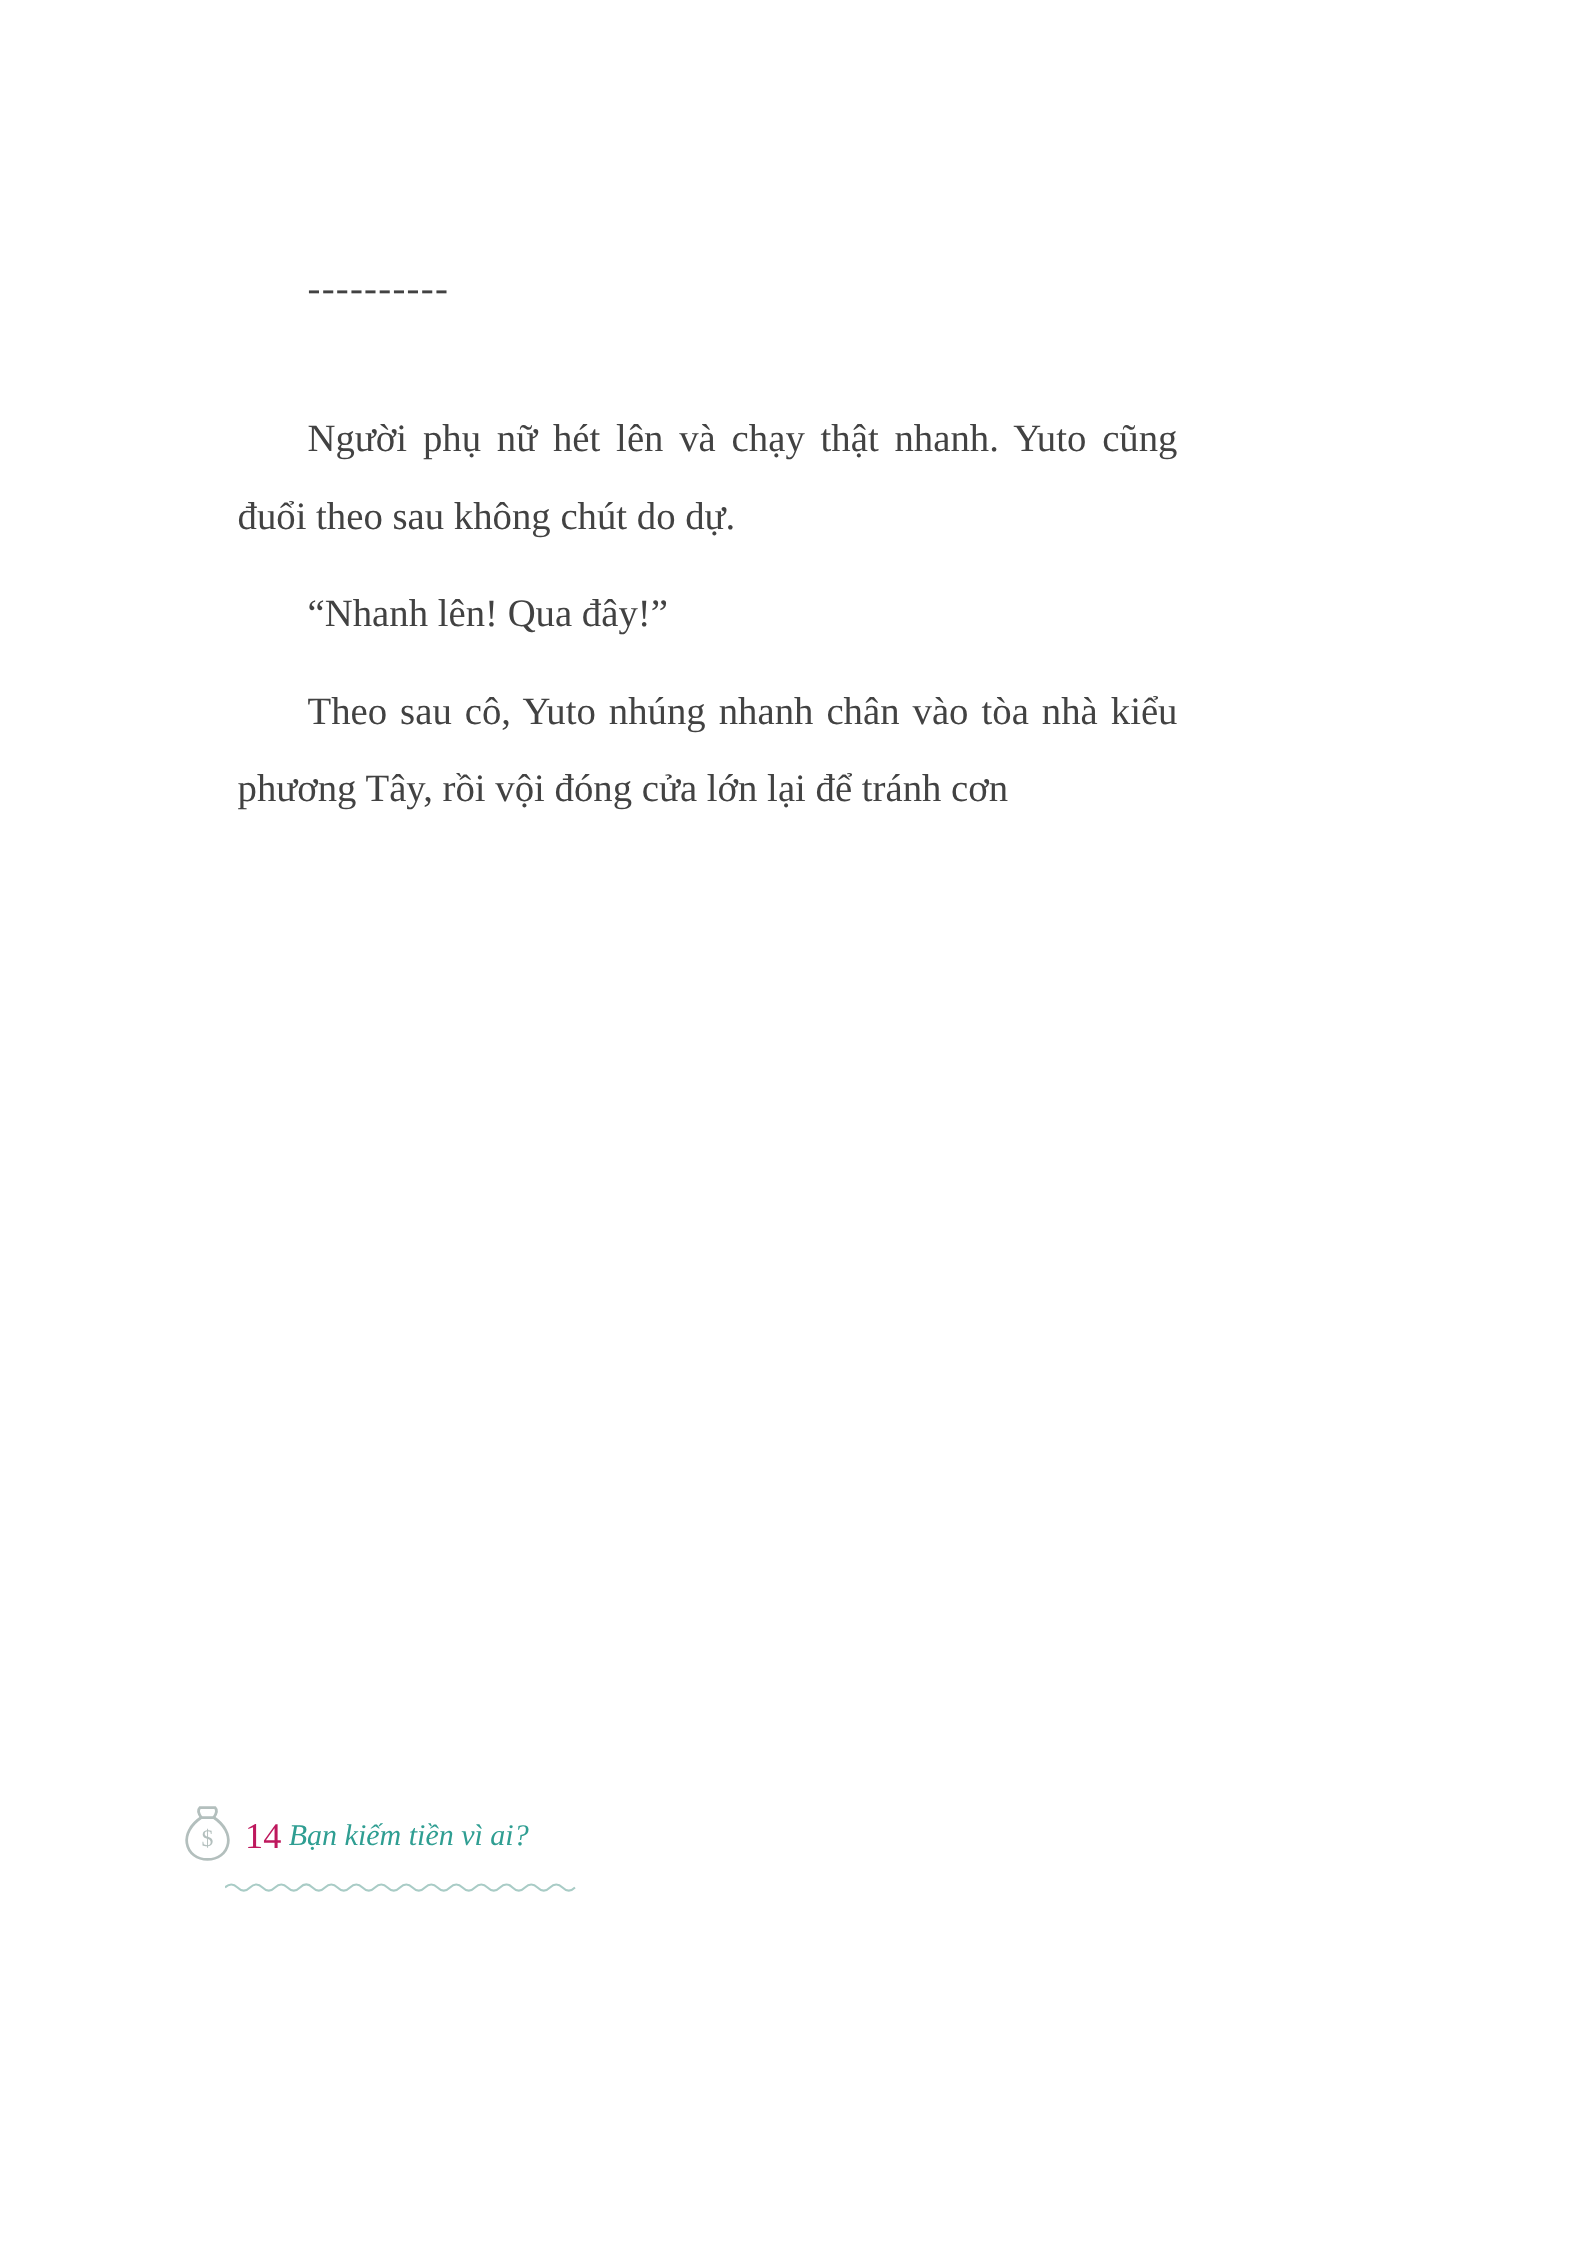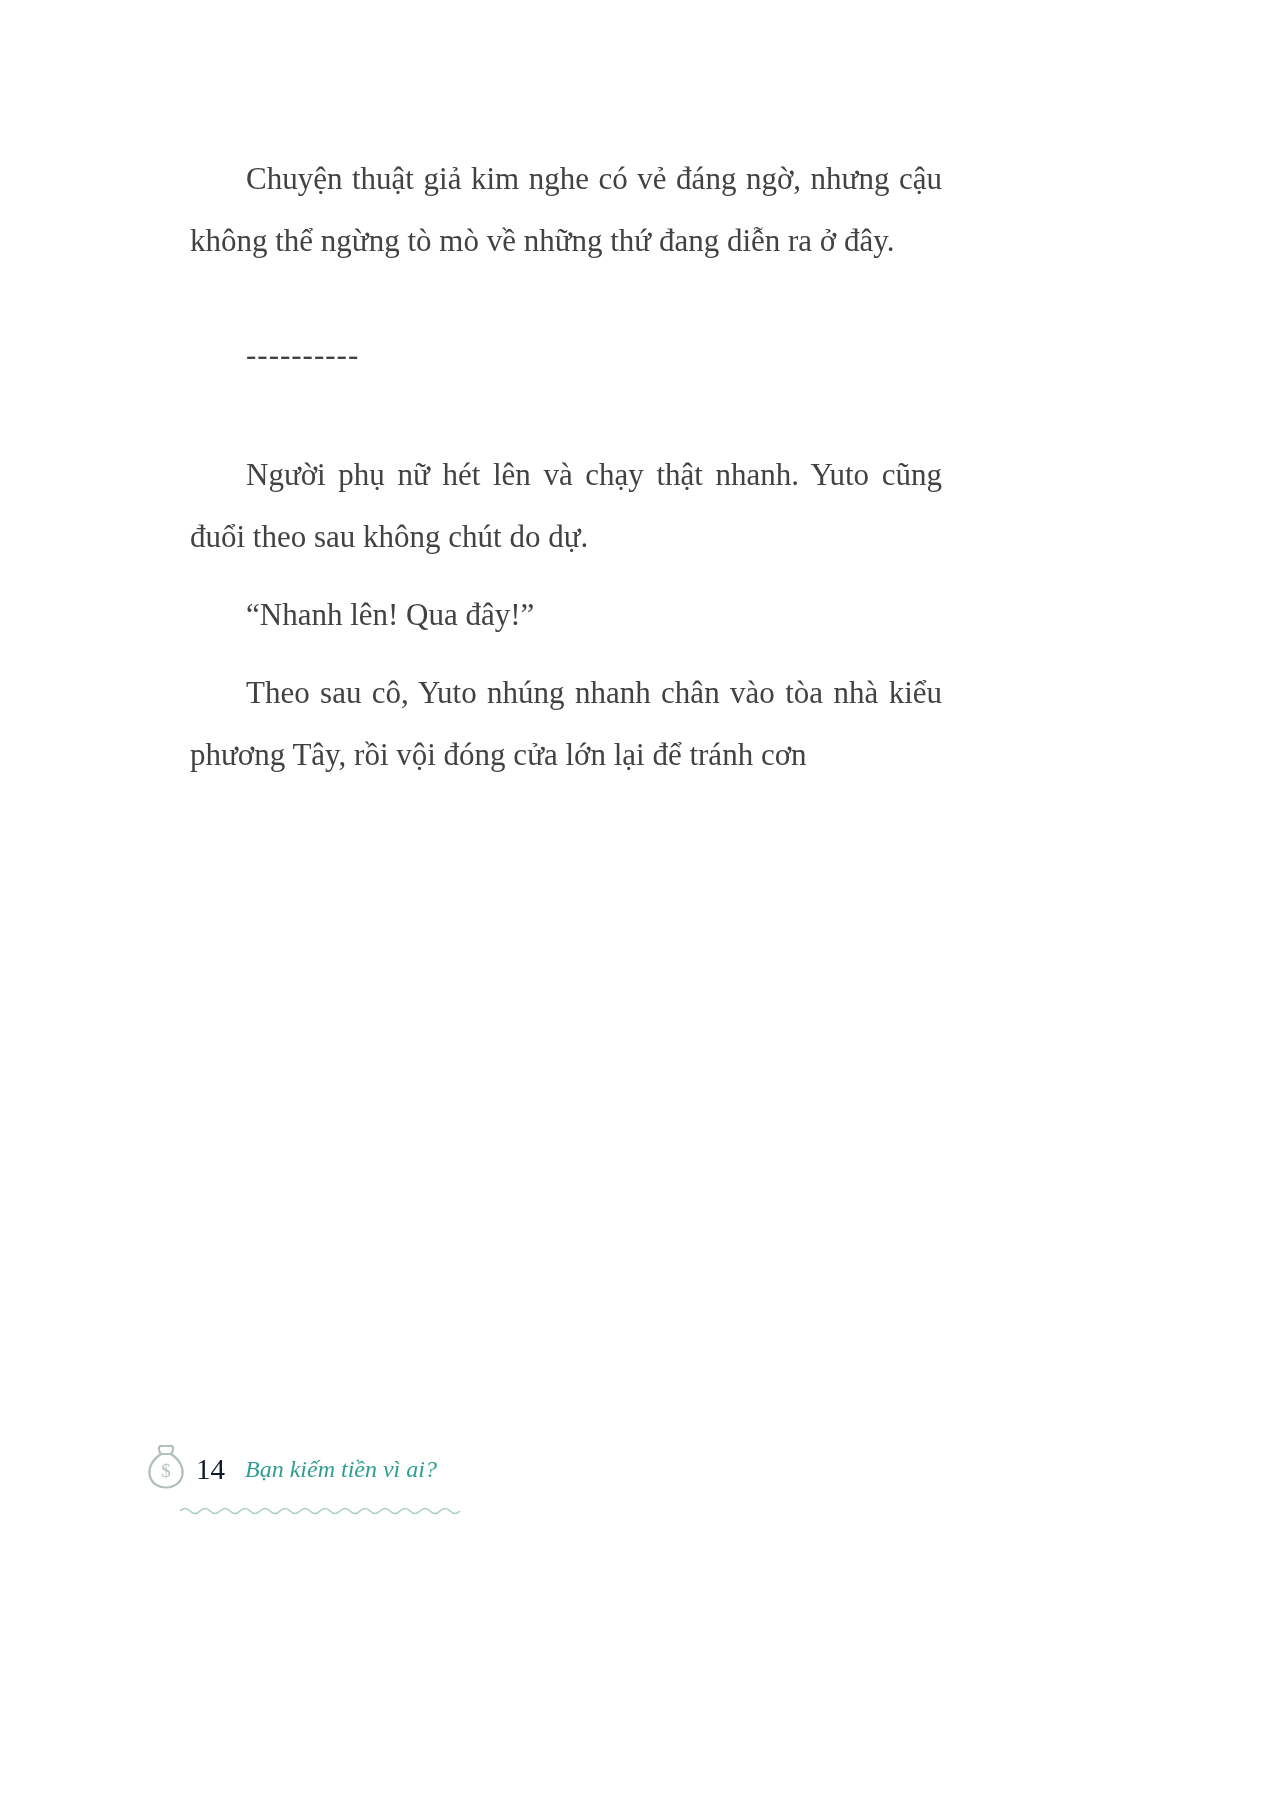--- a/index.html
+++ b/index.html
@@ -47,44 +47,43 @@
     display: flex;
     align-items: center;
     height: 48px;
   }
   .money-bag {
     margin-right: 10px;
     display: block;
   }
   .page-num {
     font-size: 29px;
-    color: #0f172a;
+    color: #be185d;
     font-family: "Liberation Serif", "DejaVu Serif", serif;
-    margin-right: 20px;
+    margin-right: 6px;
   }
   .book-title {
     font-size: 24px;
     font-style: italic;
     color: #2f9e92;
     font-family: "Liberation Serif", "DejaVu Serif", serif;
   }
   .wavy {
     position: absolute;
     left: 34px;
     top: 56px;
     display: block;
   }
 </style>
 </head>
 <body>
 
 <div class="page">
 
   <div class="content">
-    <p class="para">Chuyện thuật giả kim nghe có vẻ đáng ngờ, nhưng cậu không thể ngừng tò mò về những thứ đang diễn ra ở đây.</p>
     <p class="para separator">----------</p>
     <p class="para">Người phụ nữ hét lên và chạy thật nhanh. Yuto cũng đuổi theo sau không chút do dự.</p>
     <p class="para">“Nhanh lên! Qua đây!”</p>
     <p class="para continued">Theo sau cô, Yuto nhúng nhanh chân vào tòa nhà kiểu phương Tây, rồi vội đóng cửa lớn lại để tránh cơn</p>
   </div>
 
   <div class="footer">
     <div class="footer-row">
       <span class="money-bag">
         <svg width="40" height="46" viewBox="0 0 40 46">

